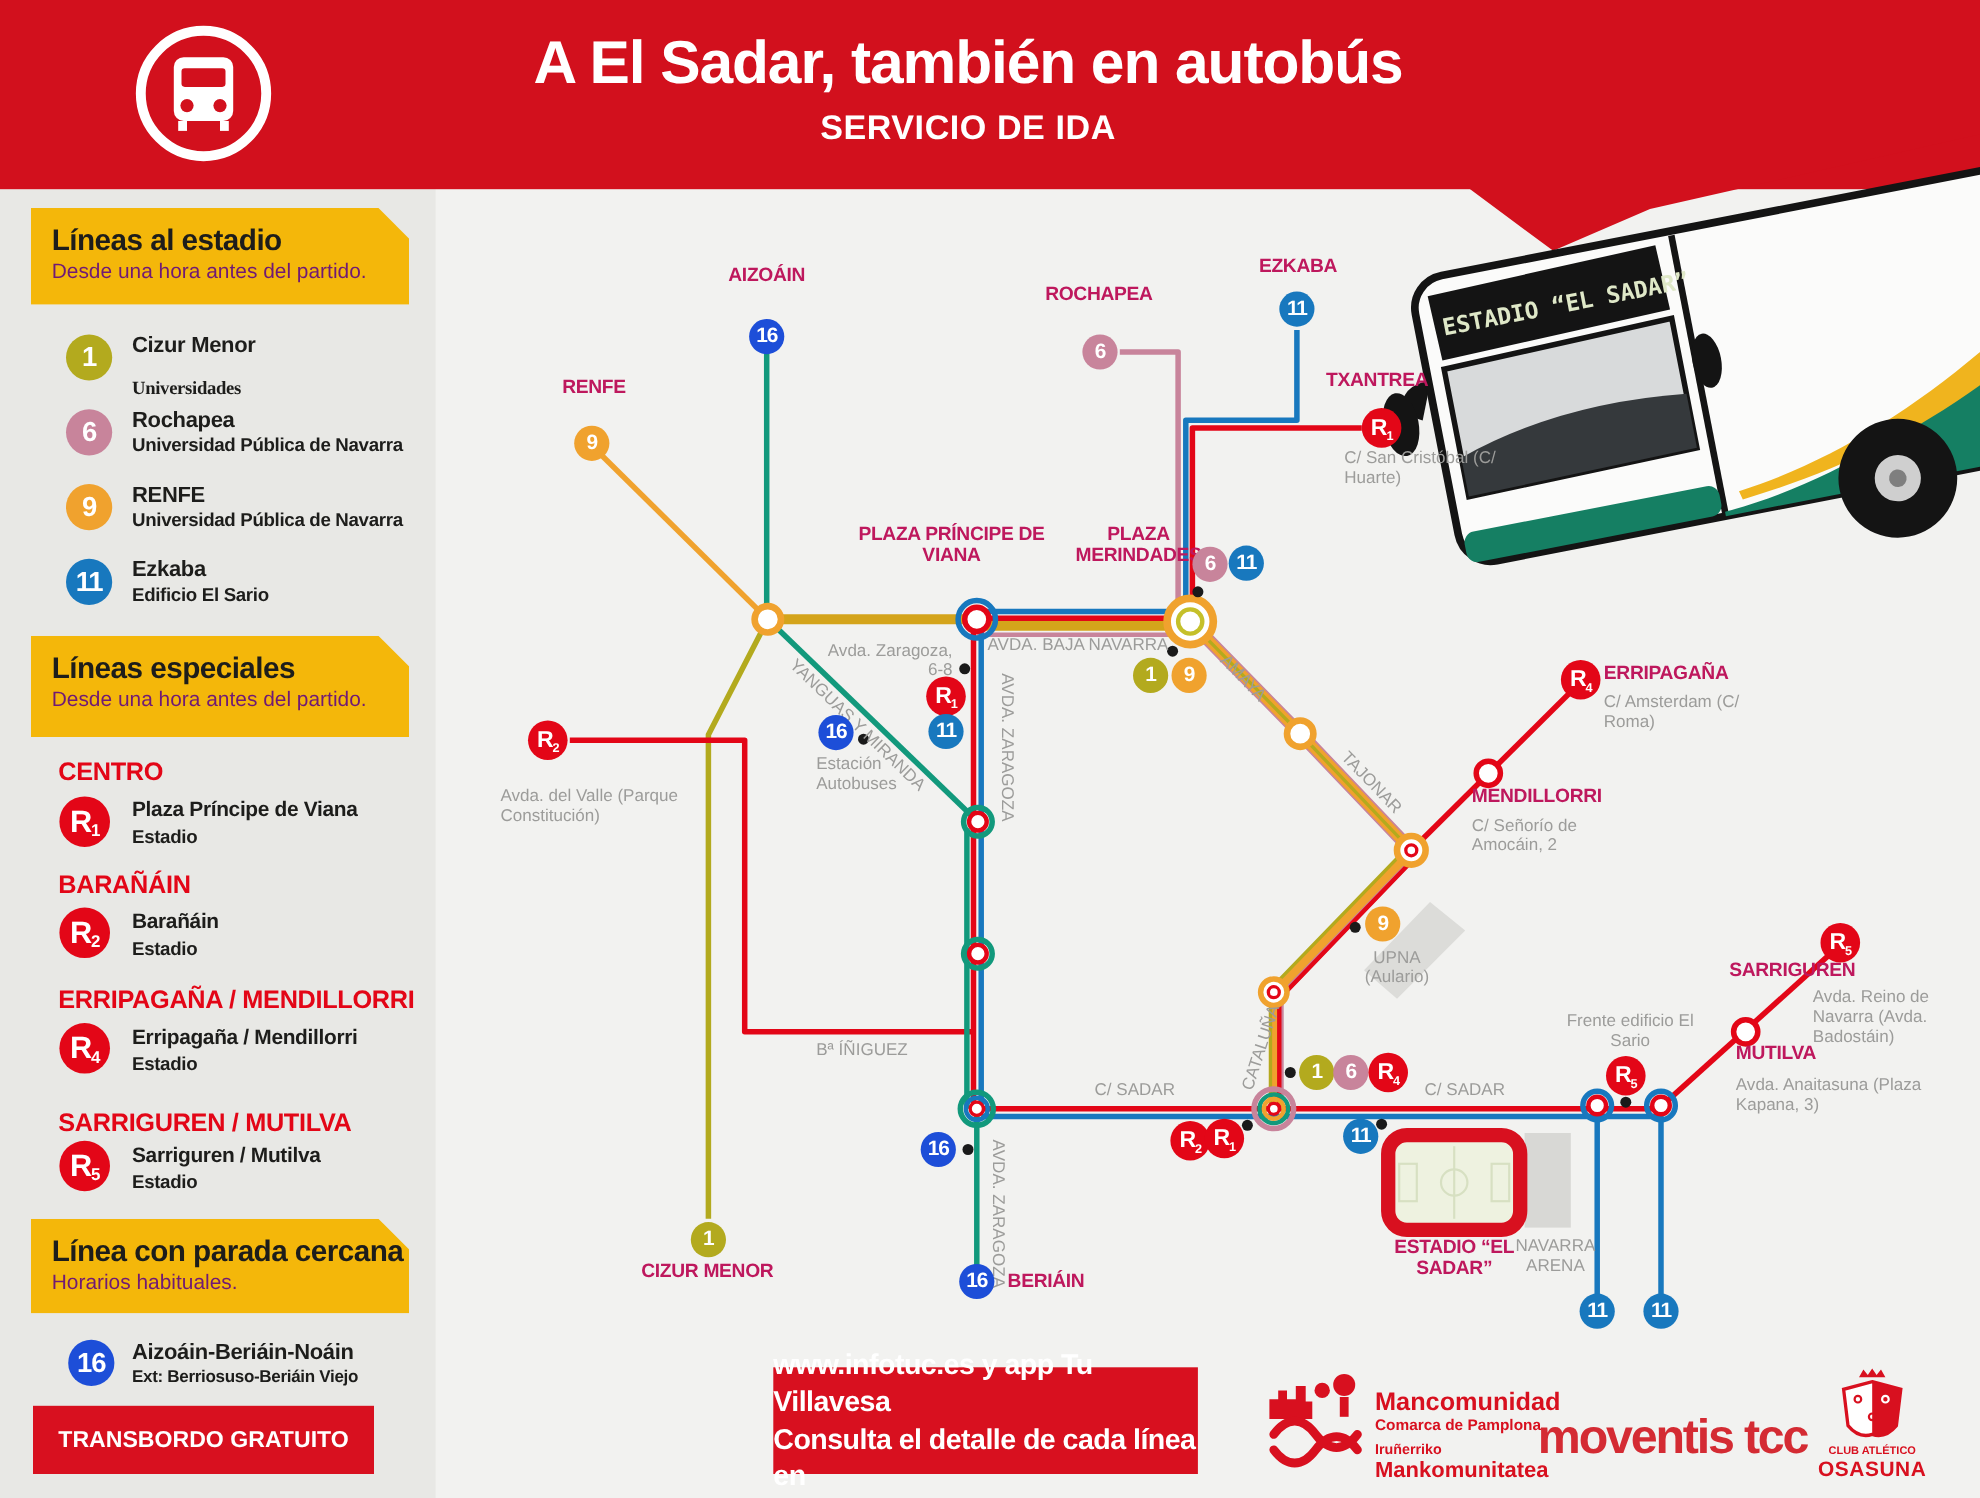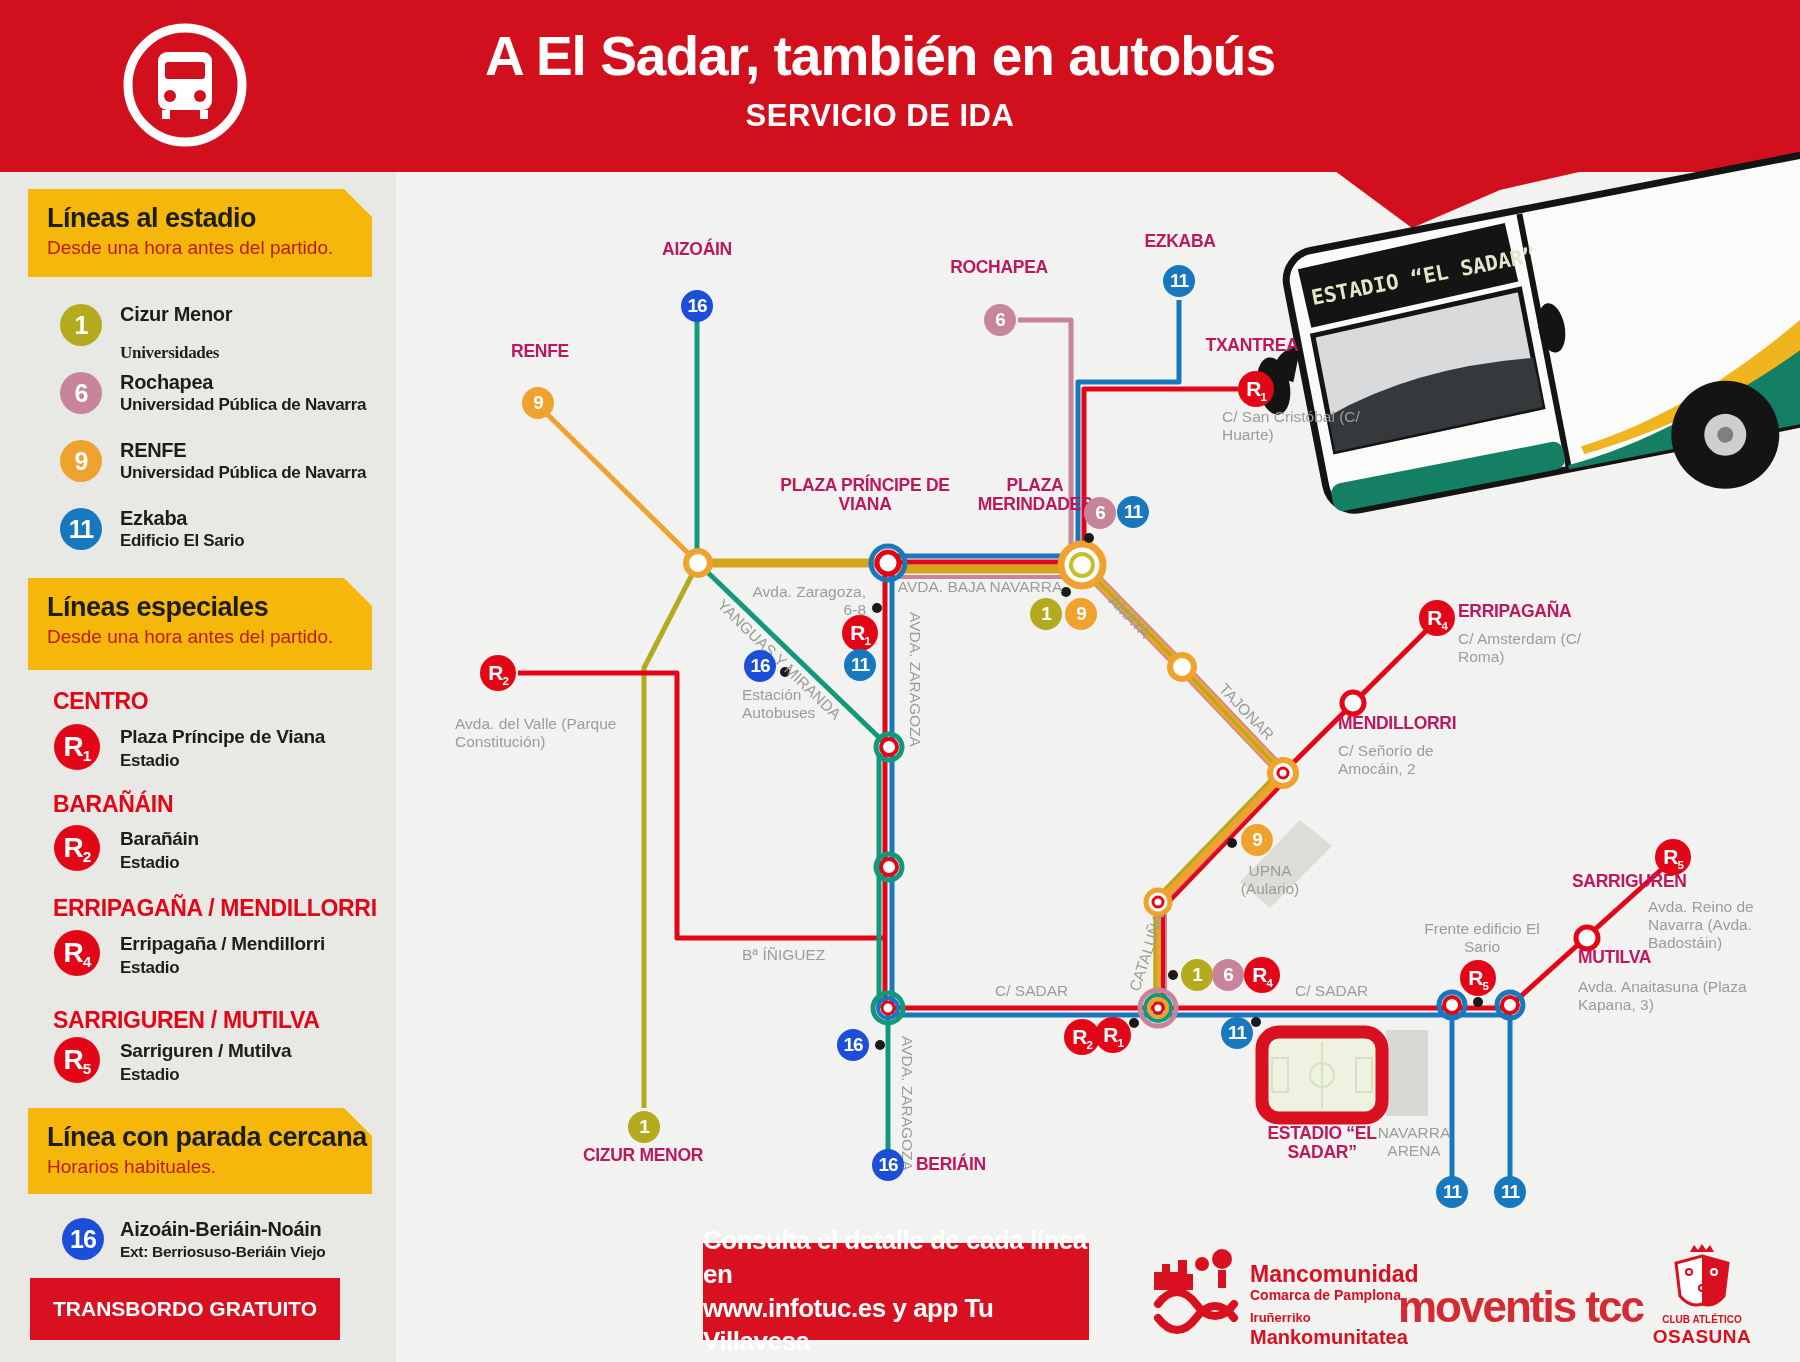--- a/index.html
+++ b/index.html
@@ -9,21 +9,21 @@
   #header{position:absolute;left:0;top:0;width:1800px;height:172px;background:#d2101d;z-index:1;}
   #header-title{position:absolute;left:380px;top:24px;width:1000px;text-align:center;
       color:#fff;font-size:55px;font-weight:bold;letter-spacing:-1px;}
   #header-sub{position:absolute;left:380px;top:98px;width:1000px;text-align:center;
       color:#fff;font-size:31px;font-weight:bold;letter-spacing:0.5px;}
   #sidebar-bg{position:absolute;left:0;top:172px;width:396px;height:1190px;background:#e8e8e5;z-index:0;}
   
   .ybox{position:absolute;left:28px;width:344px;background:#f4b70a;z-index:2;
         clip-path:polygon(0 0,calc(100% - 28px) 0,100% 28px,100% 100%,0 100%);}
   .ybox .t{margin:14px 0 0 19px;font-size:27px;font-weight:bold;color:#1d1d1b;letter-spacing:-0.5px;}
-  .ybox .s{margin:3px 0 0 19px;font-size:19px;color:#b91c1c;}
+  .ybox .s{margin:3px 0 0 19px;font-size:19px;color:#701a75;}
   
   .sbadge{position:absolute;width:42px;height:42px;border-radius:50%;color:#fff;font-weight:bold;
       font-size:25px;display:flex;align-items:center;justify-content:center;z-index:3;letter-spacing:-1px;}
   .srb{width:46px;height:46px;font-size:28px;}
   .sbadge .s,.mbadge .s{font-size:0.55em;align-self:flex-end;margin-bottom:0.35em;}
   .sname{position:absolute;left:120px;font-size:20px;font-weight:bold;color:#1d1d1b;z-index:3;letter-spacing:-0.3px;}
   .sdest{position:absolute;left:120px;font-size:17px;font-weight:bold;color:#1d1d1b;z-index:3;letter-spacing:-0.3px;}
   .sec-h{position:absolute;left:53px;font-size:23px;font-weight:bold;color:#e30617;z-index:3;letter-spacing:-0.3px;}
   #transfer{position:absolute;left:30px;top:1278px;width:310px;height:62px;background:#d8101f;
       color:#fff;font-weight:bold;font-size:21px;display:flex;align-items:center;justify-content:center;z-index:3;}
@@ -409,22 +409,22 @@
   <div class="glbl" style="left:742px;top:946px;">Bª ÍÑIGUEZ</div>
   <div class="glbl" style="left:995px;top:982px;">C/ SADAR</div>
   <div class="glbl" style="left:1295px;top:982px;">C/ SADAR</div>
   <div class="glbl" style="left:1364px;top:1124px;width:100px;text-align:center;">NAVARRA ARENA</div>
   <div class="glbl" style="left:1420px;top:920px;width:124px;text-align:center;">Frente edificio El Sario</div>
   <div class="glbl" style="left:1648px;top:898px;width:160px;">Avda. Reino de Navarra (Avda. Badostáin)</div>
   <div class="glbl" style="left:1578px;top:978px;width:190px;">Avda. Anaitasuna (Plaza Kapana, 3)</div>
   <div class="glbl rot" style="left:916px;top:1036px;transform:rotate(90deg);">AVDA. ZARAGOZA</div>
 
   <div id="notice">
+    <span>www.infotuc.es y app Tu Villavesa</span>
     <span>Consulta el detalle de cada línea en</span>
-    <span>www.infotuc.es y app Tu Villavesa</span>
   </div>
 
   <svg style="position:absolute;left:1150px;top:1246px;z-index:3;" width="92" height="92" viewBox="0 0 92 92">
     <g fill="#d8101f">
       <path d="M4 44 V26 h8 v-8 h8 v8 h8 V14 h9 v14 h6 v16 Z"></path>
       <circle cx="52" cy="18" r="7"></circle>
         <circle cx="72" cy="13" r="10"></circle>
       <rect x="68" y="24" width="8" height="18"></rect>
     </g>
     <g fill="none" stroke="#d8101f" stroke-width="8" stroke-linecap="round">

